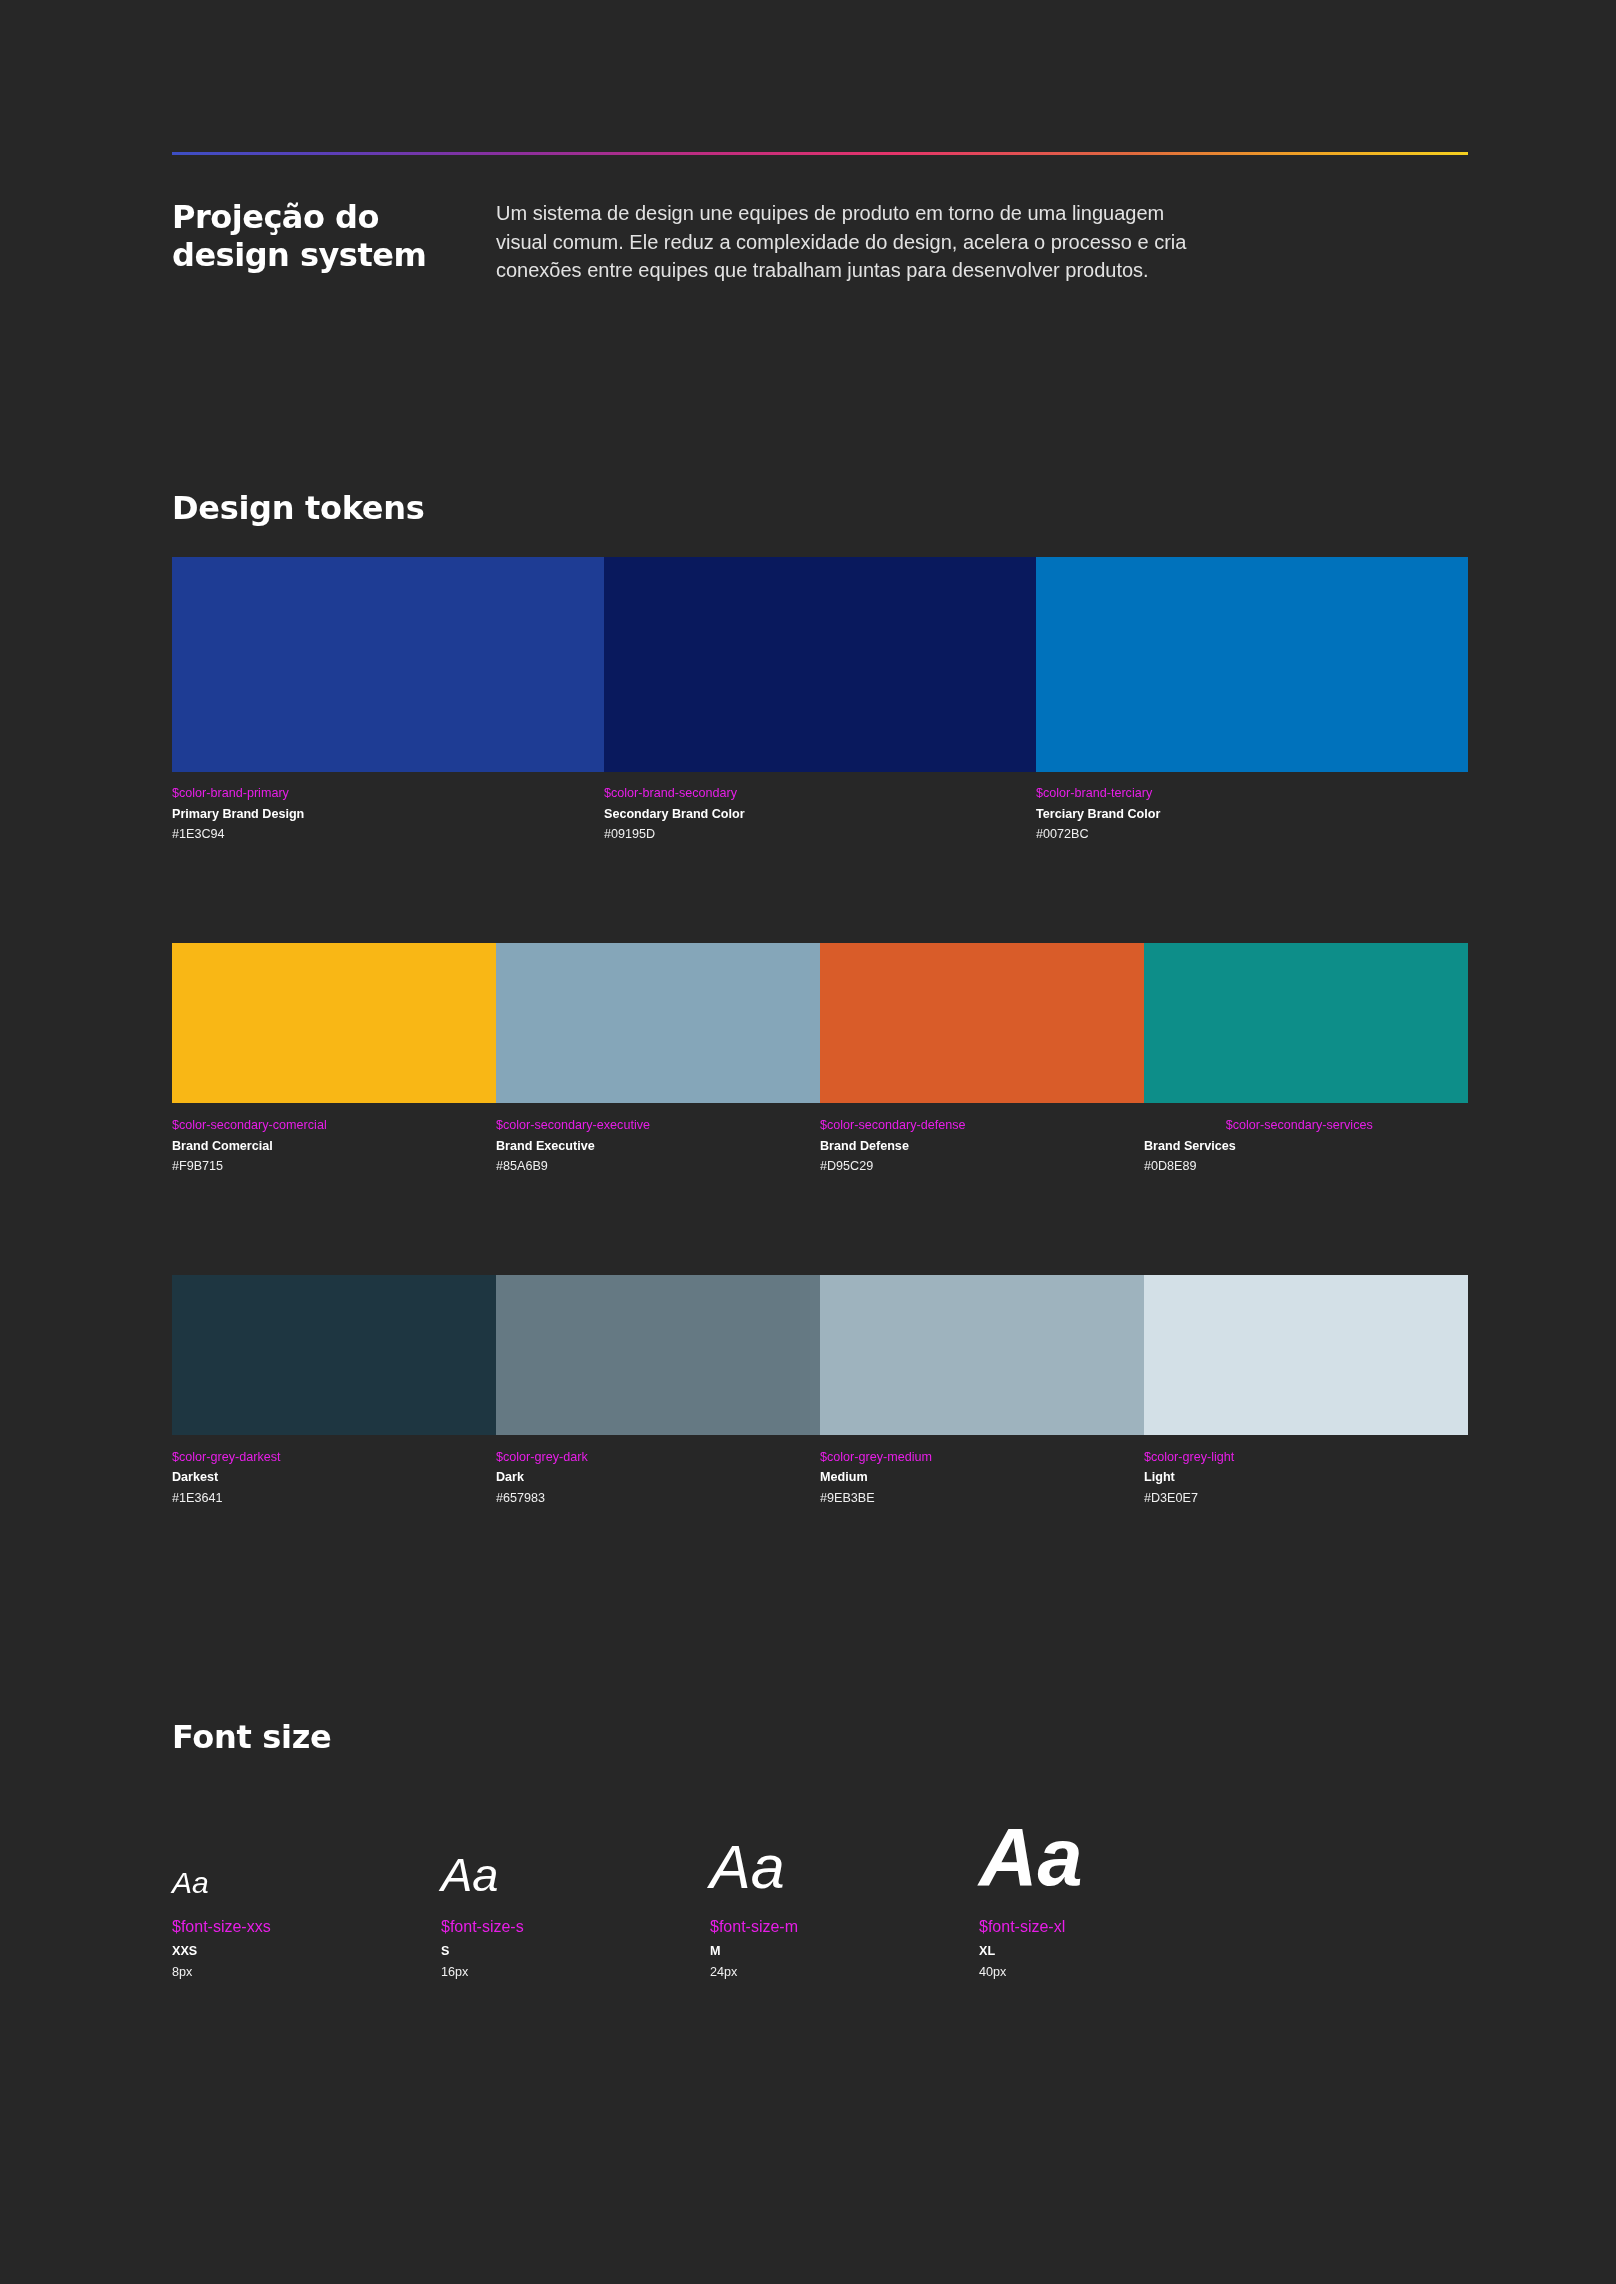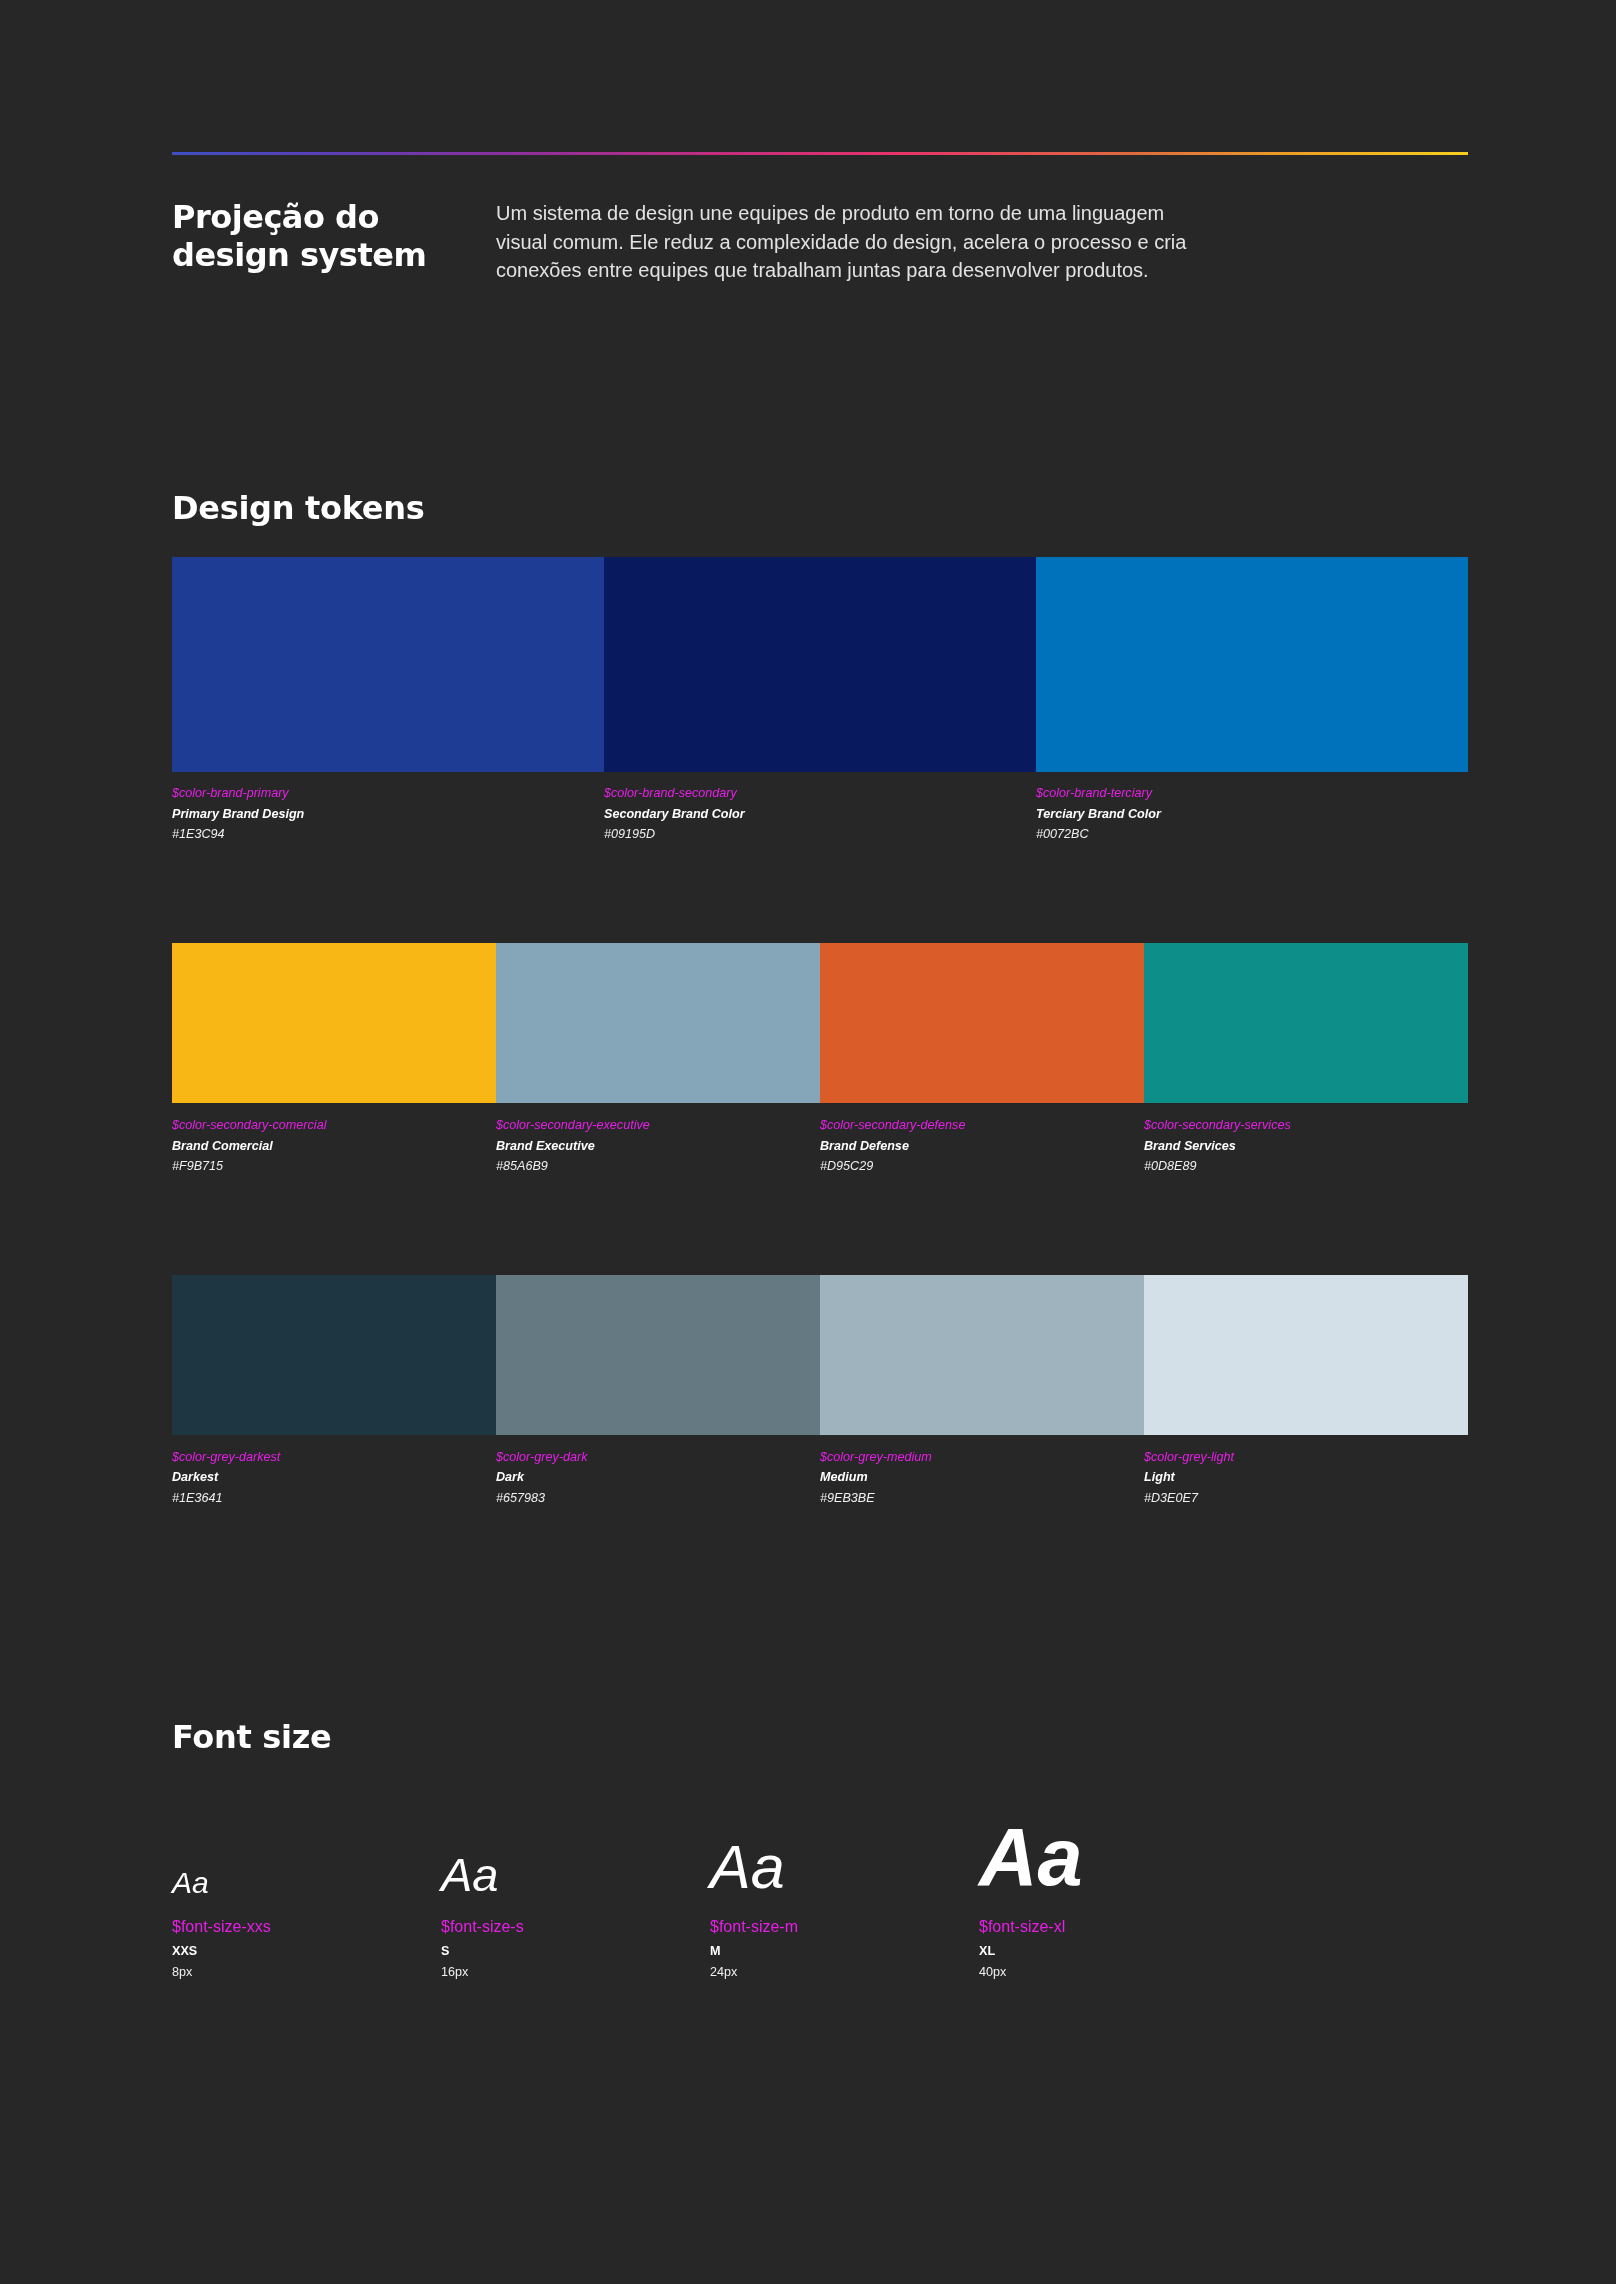--- a/index.html
+++ b/index.html
@@ -78,21 +78,21 @@
     font-family:"DejaVu Sans", sans-serif;
     font-weight:bold;
     font-size:32px;
     letter-spacing:-0.3px;
     color:#ffffff;
   }
 
   #design-tokens-section { margin-top:204px; }
 
   
-  .swatch-row { margin-top:30px;font-style:italic; }
+  .swatch-row { margin-top:30px; }
   .swatch-row + .swatch-row { margin-top:99px; }
 
   .swatch-bars {
     display:flex;
     width:100%;
   }
 
   .swatch-bar {
     flex:1 1 0;
     display:block;
@@ -252,21 +252,21 @@
             <div class="token-name" style="color: rgb(232, 30, 232);">$color-secondary-executive</div>
             <div class="token-label">Brand Executive</div>
             <div class="token-hex">#85A6B9</div>
           </div>
           <div class="swatch-label">
             <div class="token-name" style="color: rgb(232, 30, 232);">$color-secondary-defense</div>
             <div class="token-label">Brand Defense</div>
             <div class="token-hex">#D95C29</div>
           </div>
           <div class="swatch-label">
-            <div class="token-name" style="color: rgb(232, 30, 232);">$color-secondary-services</div>
+            <div class="token-name" style="color: rgb(232, 30, 232); text-align: center;">$color-secondary-services</div>
             <div class="token-label">Brand Services</div>
             <div class="token-hex">#0D8E89</div>
           </div>
         </div>
       </div>
 
       <div class="swatch-row row-grey">
         <div class="swatch-bars">
           <div class="swatch-bar" style="background: rgb(30, 54, 65);"></div>
           <div class="swatch-bar" style="background: rgb(101, 121, 131);"></div>

